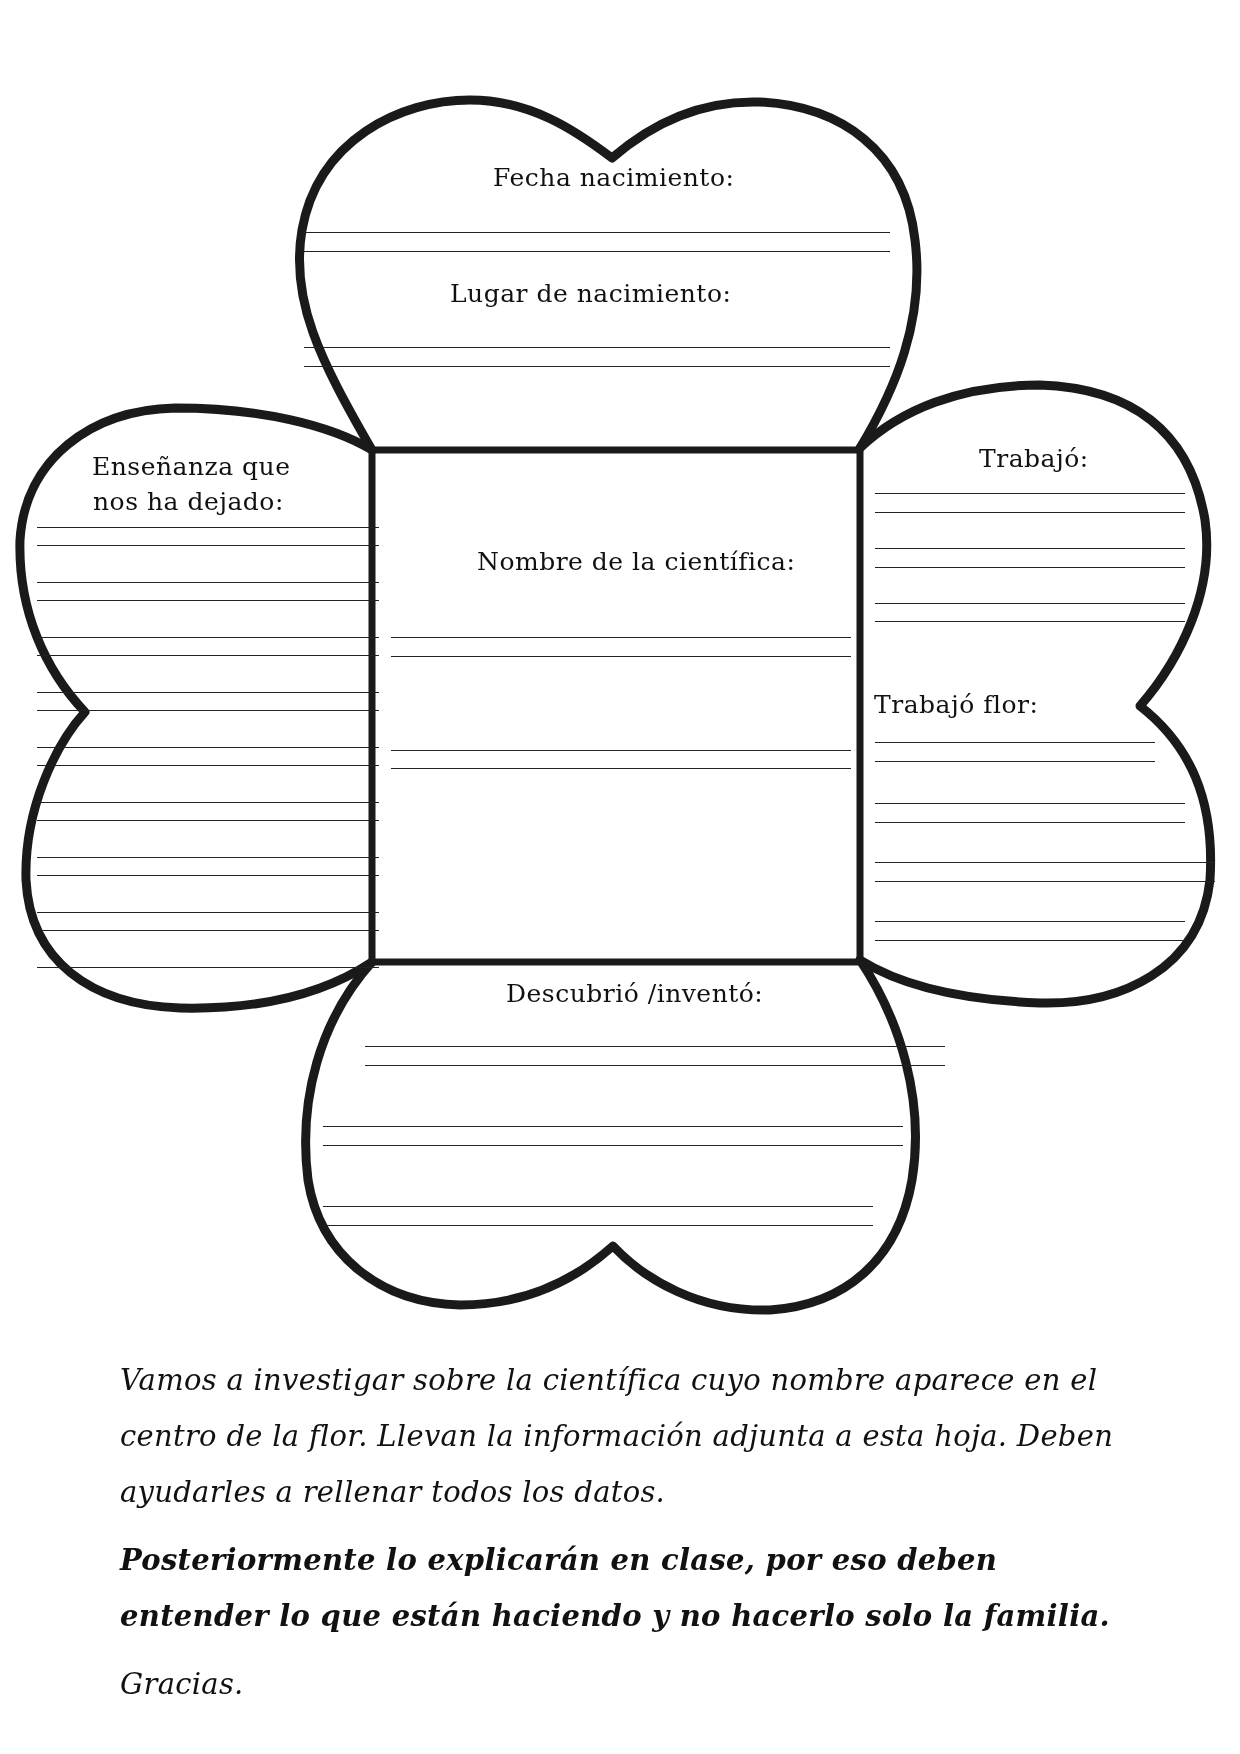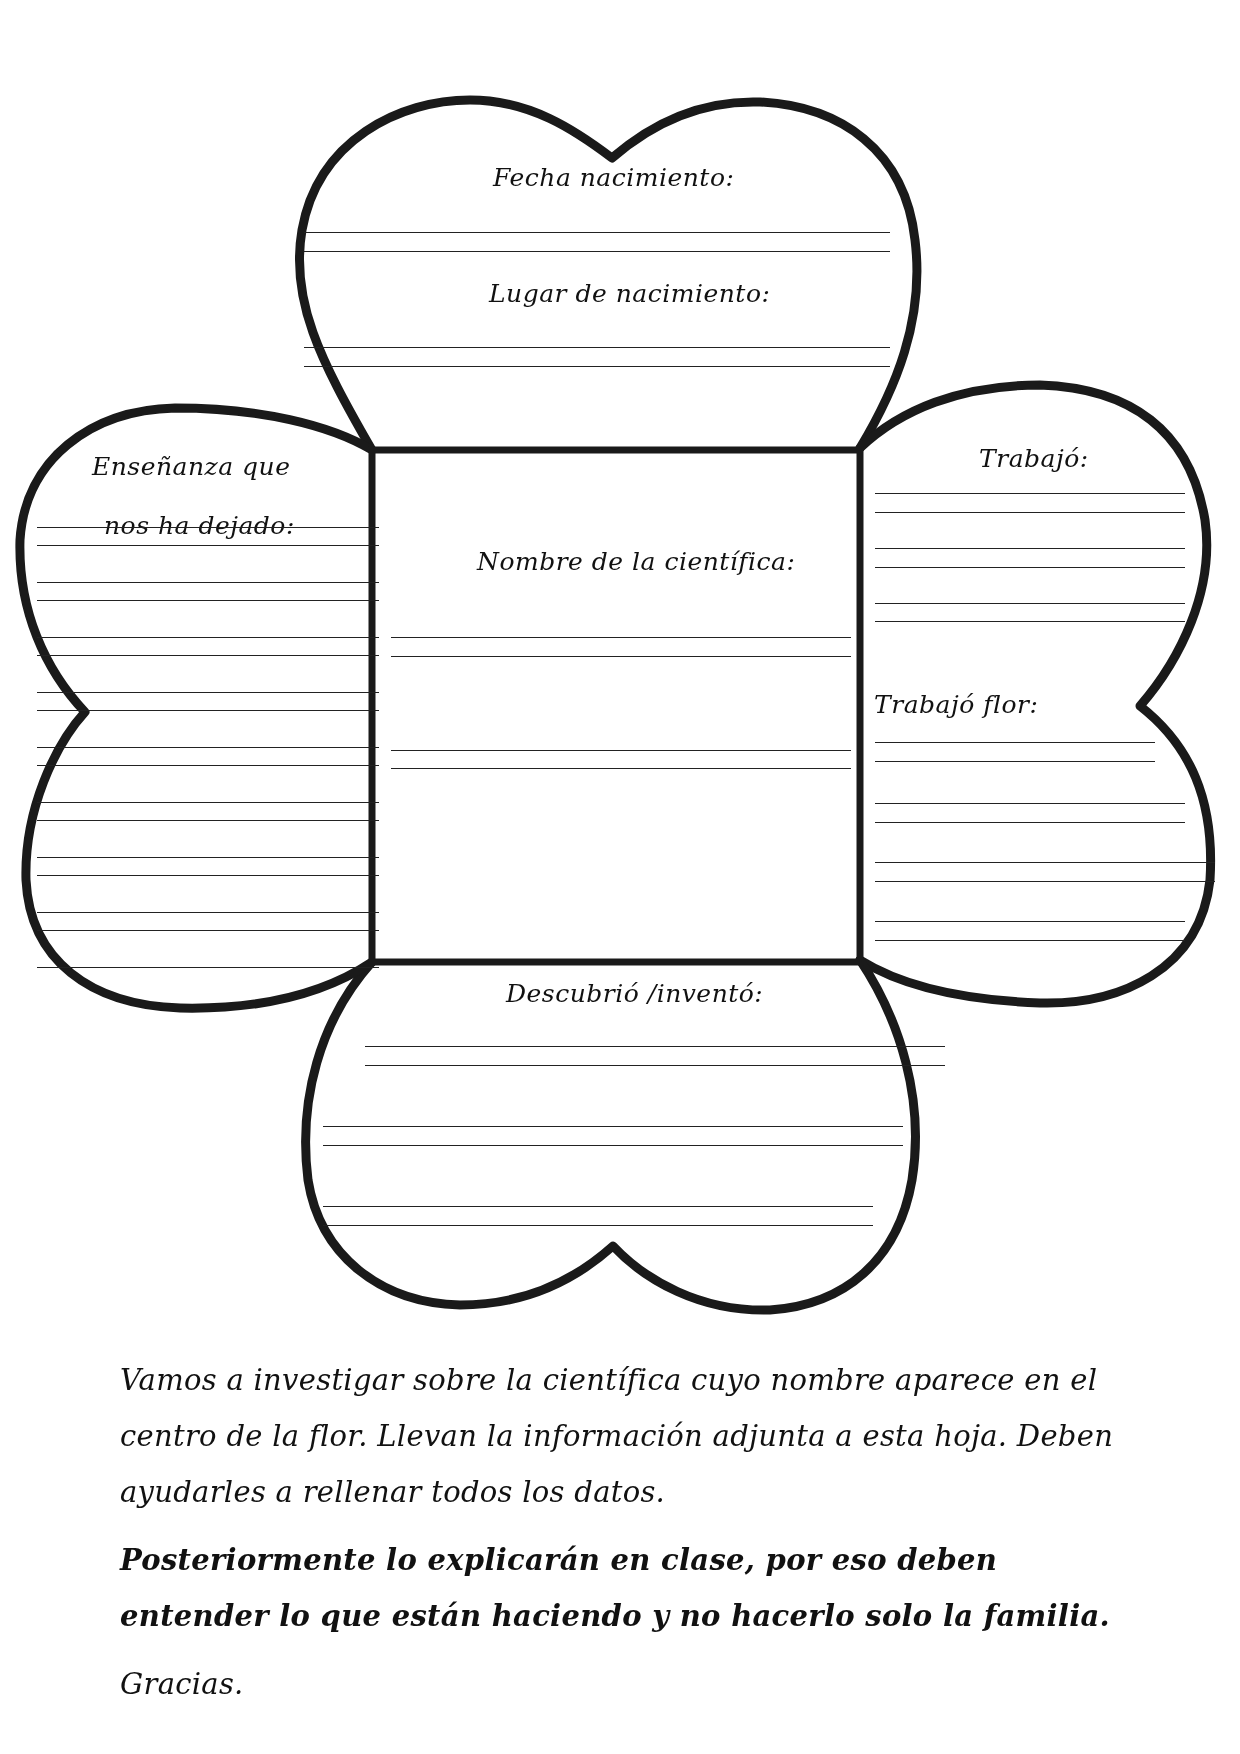--- a/index.html
+++ b/index.html
@@ -1,18 +1,18 @@
 <!DOCTYPE html>
 <html><head>
 <meta charset="utf-8">
 <style>
   html, body { margin: 0; padding: 0; background: #ffffff; }
   body { width: 1240px; height: 1754px; position: relative; overflow: hidden; font-family: "DejaVu Serif", serif; color: #111; }
   #flower { position: absolute; left: 0; top: 0; width: 1240px; height: 1754px; }
-  .label { position: absolute; font-family: "DejaVu Serif", serif; font-style: italic; font-size: 25px; color: #111; white-space: nowrap; letter-spacing: 0.5px; }
+  .label { position: absolute; font-family: "DejaVu Serif", serif; font-size: 25px; color: #111; white-space: nowrap; letter-spacing: 0.5px; }
   .rule { position: absolute; height: 0; border-top: 1.6px solid #222; }
   .field { position: absolute; }
   .note { position: absolute; left: 108px; width: 1060px; font-family: "DejaVu Serif", serif; font-style: italic; font-size: 29px; color: #111; line-height: 56px; letter-spacing: 0.3px; }
   .note p { margin: 12px; }
 </style>
 </head>
 <body>
 
 <svg id="flower" viewBox="0 0 1240 1754" xmlns="http://www.w3.org/2000/svg">
   <g fill="none" stroke="#1a1a1a" stroke-width="9" stroke-linejoin="round" stroke-linecap="round">
@@ -26,28 +26,28 @@
     <path d="M372,962 C330,990 270,1010 180,1008 C90,1005 30,960 26,880 C24,810 55,745 85,712 C45,670 18,610 20,540 C25,460 90,410 175,408 C260,408 330,425 372,450"></path>
   </g>
 
   <rect x="372" y="450" width="488" height="512" fill="none" stroke="#1a1a1a" stroke-width="7"></rect>
 </svg>
 
 <div class="field">
   <div class="label" style="left:493px; top:163px;">Fecha nacimiento:</div>
   <div class="rule" style="left:304px; top:232px; width:586px;"></div>
   <div class="rule" style="left:304px; top:251px; width:586px;"></div>
-  <div class="label" style="left:489px; top:279px;">Lugar de nacimiento:</div>
+  <div class="label" style="left:450px; top:279px;">Lugar de nacimiento:</div>
   <div class="rule" style="left:304px; top:347px; width:586px;"></div>
   <div class="rule" style="left:304px; top:366px; width:586px;"></div>
 </div>
 
 <div class="field">
   <div class="label" style="left:92px; top:452px;">Enseñanza que</div>
-  <div class="label" style="left:104px; top:487px;margin-top:24px;">nos ha dejado:</div>
+  <div class="label" style="left:93px; top:487px;">nos ha dejado:</div>
   <div class="rule" style="left:37px; top:527px; width:342px;"></div>
   <div class="rule" style="left:37px; top:545px; width:342px;"></div>
   <div class="rule" style="left:37px; top:582px; width:342px;"></div>
   <div class="rule" style="left:37px; top:600px; width:342px;"></div>
   <div class="rule" style="left:37px; top:637px; width:342px;"></div>
   <div class="rule" style="left:37px; top:655px; width:342px;"></div>
   <div class="rule" style="left:37px; top:692px; width:342px;"></div>
   <div class="rule" style="left:37px; top:710px; width:342px;"></div>
   <div class="rule" style="left:37px; top:747px; width:342px;"></div>
   <div class="rule" style="left:37px; top:765px; width:342px;"></div>

